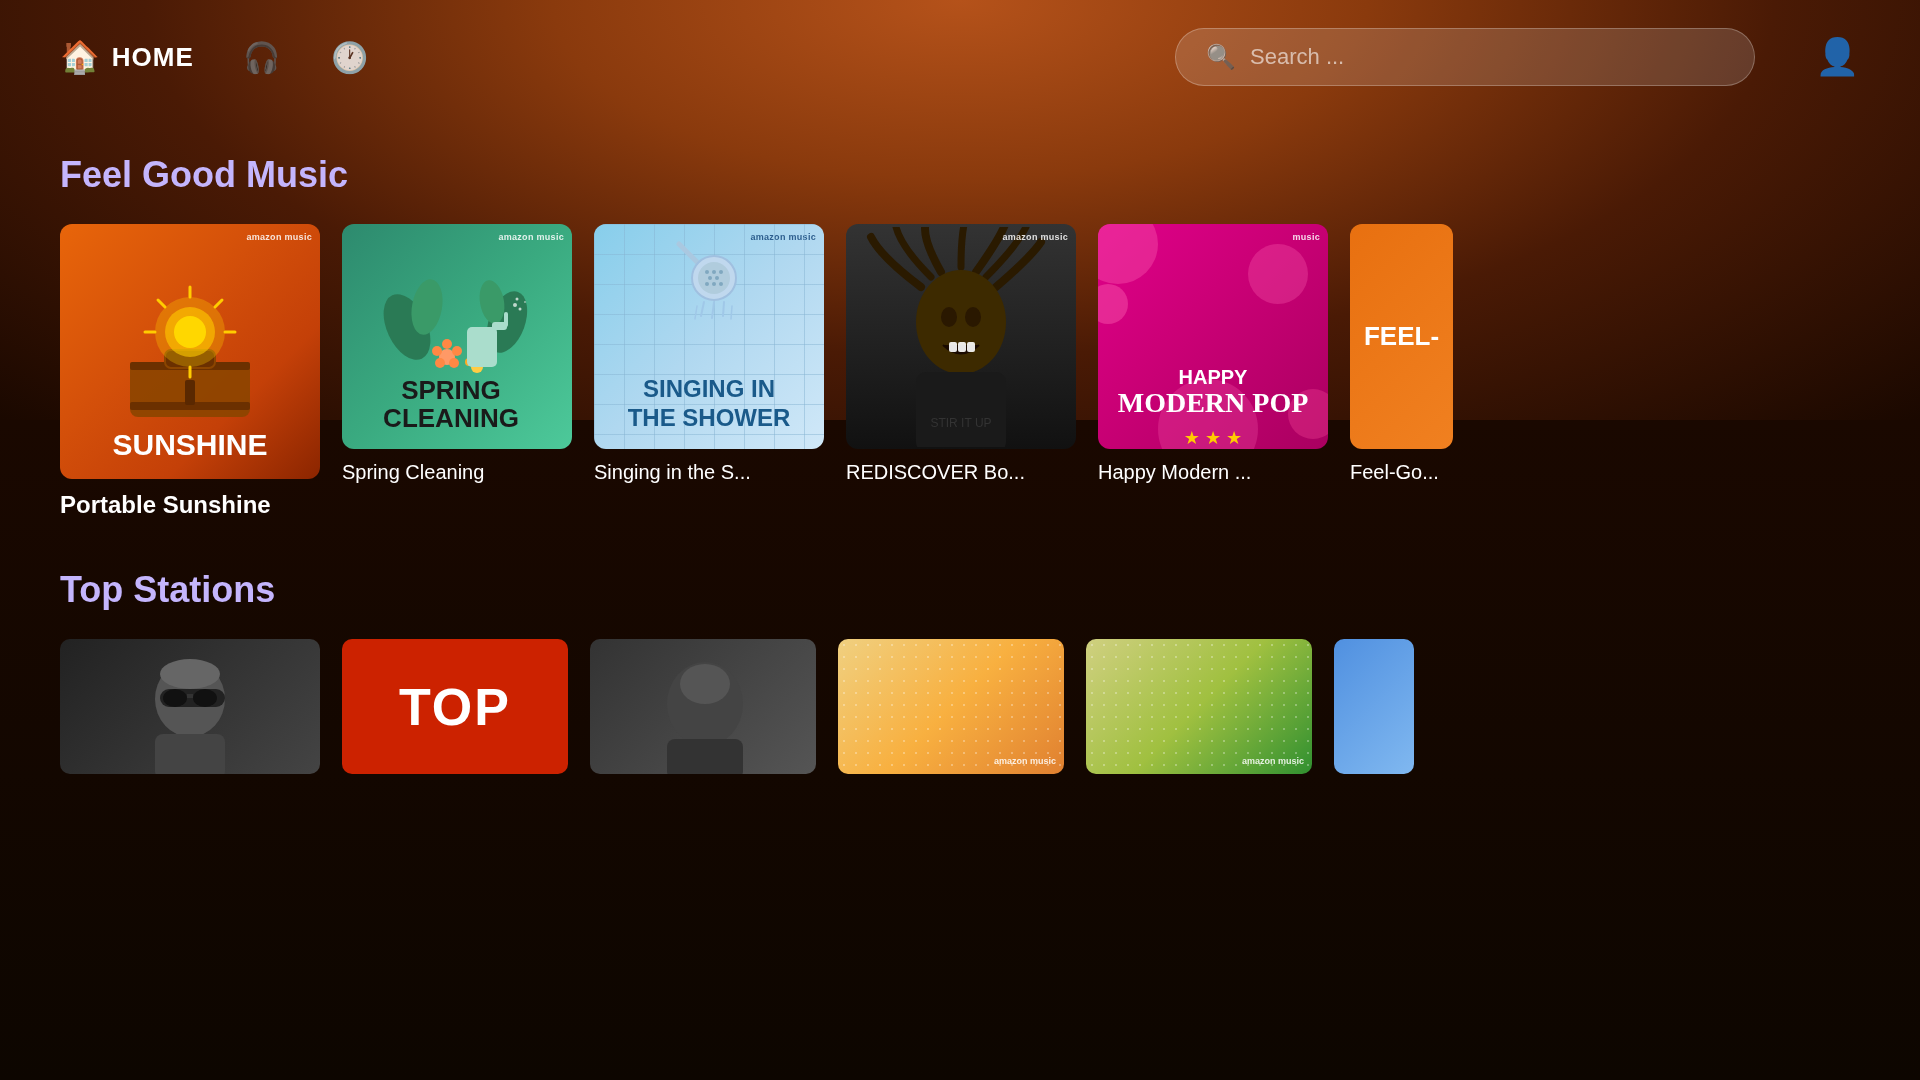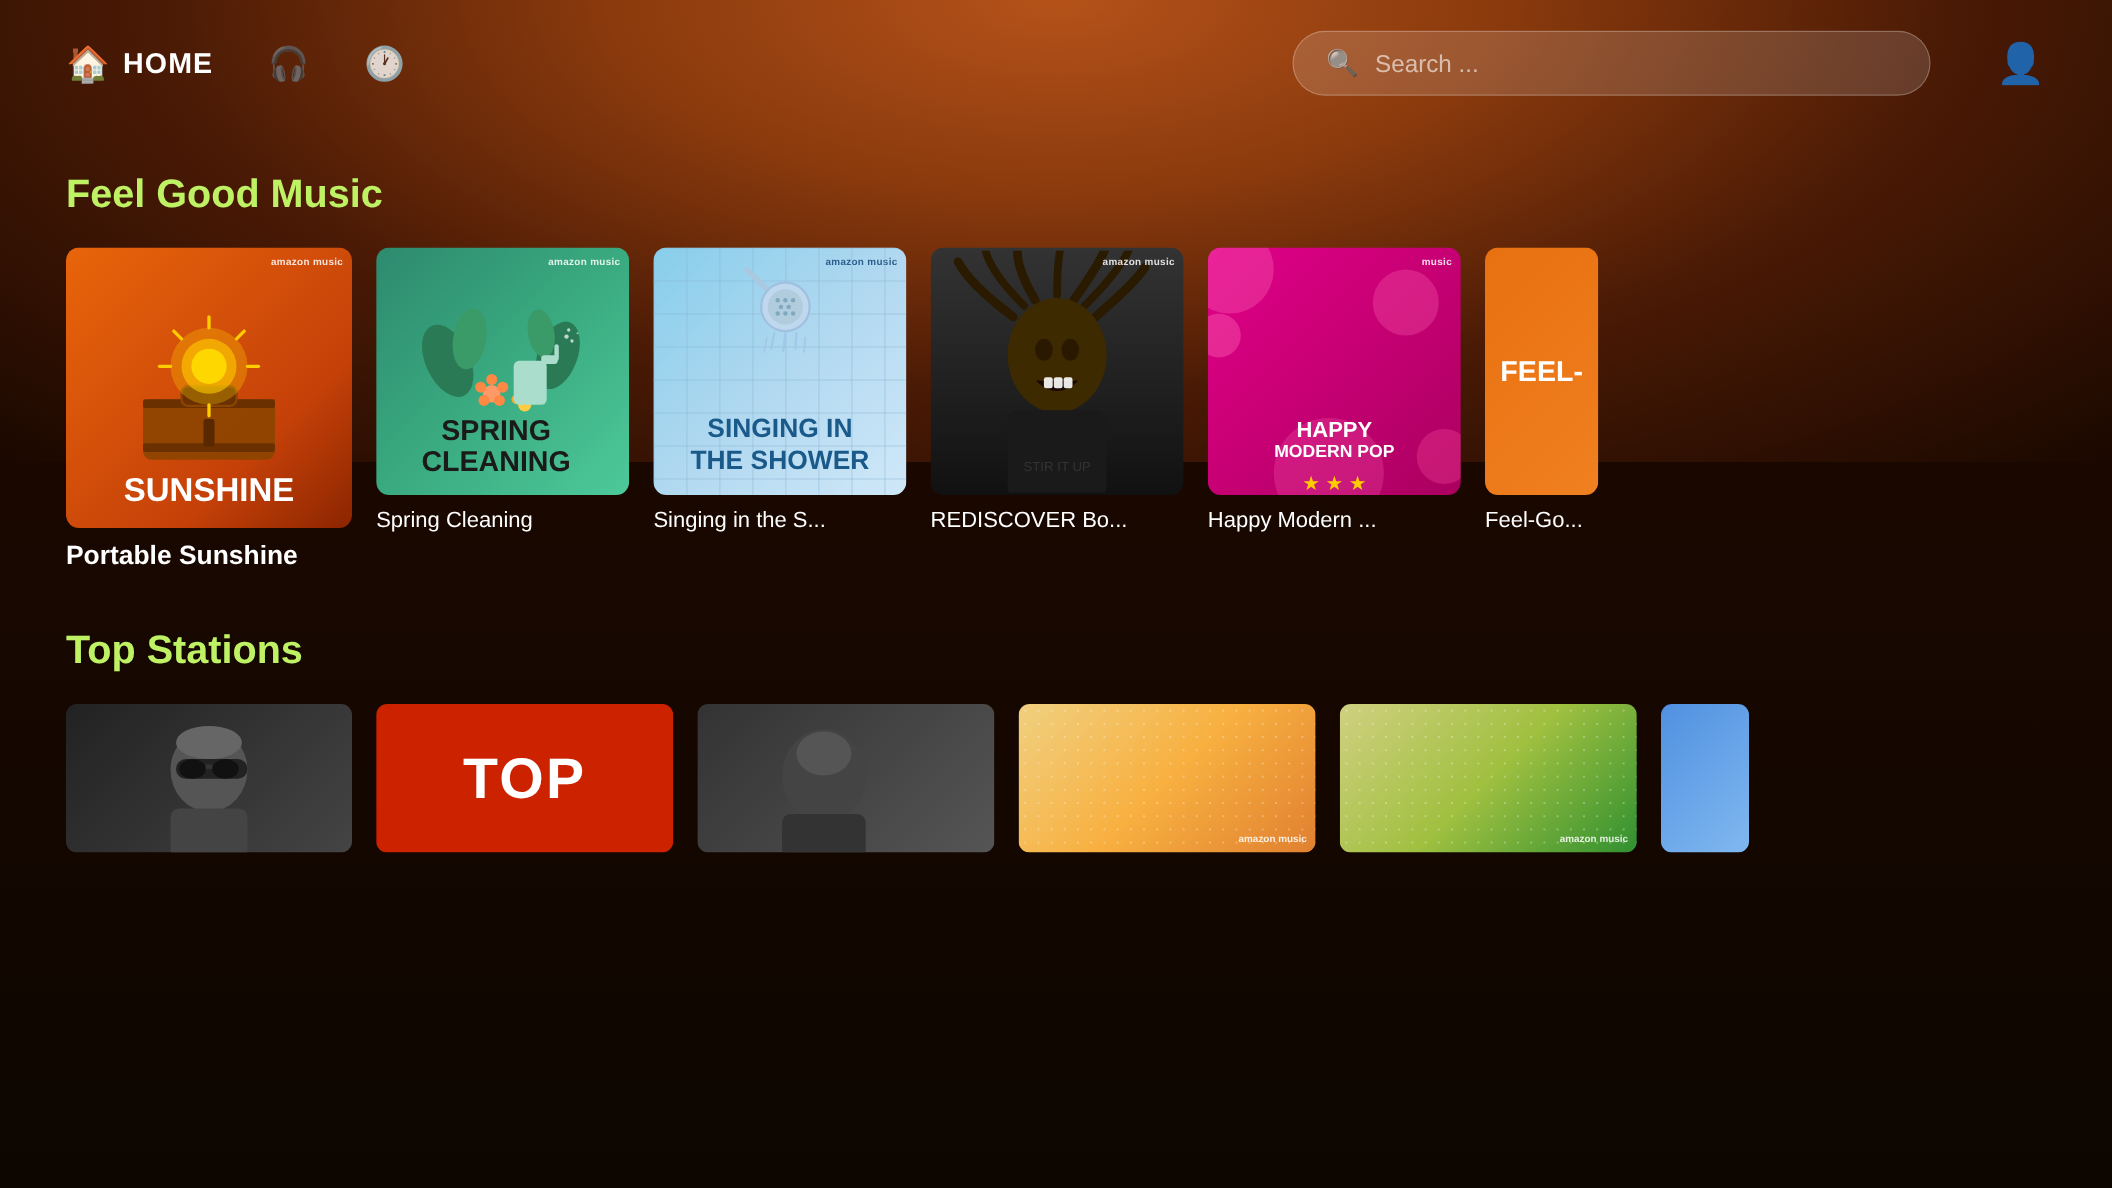--- a/index.html
+++ b/index.html
@@ -102,21 +102,21 @@
 
     
     .section {
       padding: 0 60px;
       margin-top: 40px;
     }
 
     .section-title {
       font-size: 36px;
       font-weight: bold;
-      color: #bef264;
+      color: #c4b5fd;
       margin-bottom: 28px;
     }
 
     
     .card-row {
       display: flex;
       gap: 22px;
       overflow: hidden;
     }
 
@@ -266,21 +266,21 @@
       right: 8px;
       font-size: 9px;
       color: rgba(255,255,255,0.85);
       font-weight: 600;
       letter-spacing: 0.3px;
     }
 
     
     .station-card {
       flex-shrink: 0;
-      width: 270px;
+      width: 226px;
       cursor: pointer;
     }
 
     .station-image {
       width: 100%;
       height: 130px;
       border-radius: 10px;
       overflow: hidden;
     }
 
@@ -544,21 +544,21 @@
 
             <div style="position:absolute; inset:0; overflow:hidden;">
               <div style="position:absolute; width:80px; height:80px; border-radius:50%; background:rgba(255,100,180,0.35); top:-20px; left:-20px;"></div>
               <div style="position:absolute; width:60px; height:60px; border-radius:50%; background:rgba(255,100,180,0.3); top:20px; left:150px;"></div>
               <div style="position:absolute; width:100px; height:100px; border-radius:50%; background:rgba(255,100,180,0.25); bottom:-30px; left:60px;"></div>
               <div style="position:absolute; width:40px; height:40px; border-radius:50%; background:rgba(255,100,180,0.4); top:60px; left:-10px;"></div>
               <div style="position:absolute; width:50px; height:50px; border-radius:50%; background:rgba(255,80,160,0.3); bottom:10px; right:-10px;"></div>
             </div>
             <div style="text-align:center; position:relative; z-index:1;">
               <div class="happy-modern-text" style="font-size:20px;">HAPPY</div>
-              <div class="happy-modern-text" style="font-size:16px;">MODERN POP</div>
+              <div class="happy-modern-text" style="font-size:28px;font-family:Liberation Serif, serif;">MODERN POP</div>
               <div class="stars-row" style="justify-content:center;">
                 <span>★</span>
                 <span>★</span>
                 <span>★</span>
               </div>
             </div>
           </div>
         </div>
         <div class="card-label">Happy Modern ...</div>
       </div>

